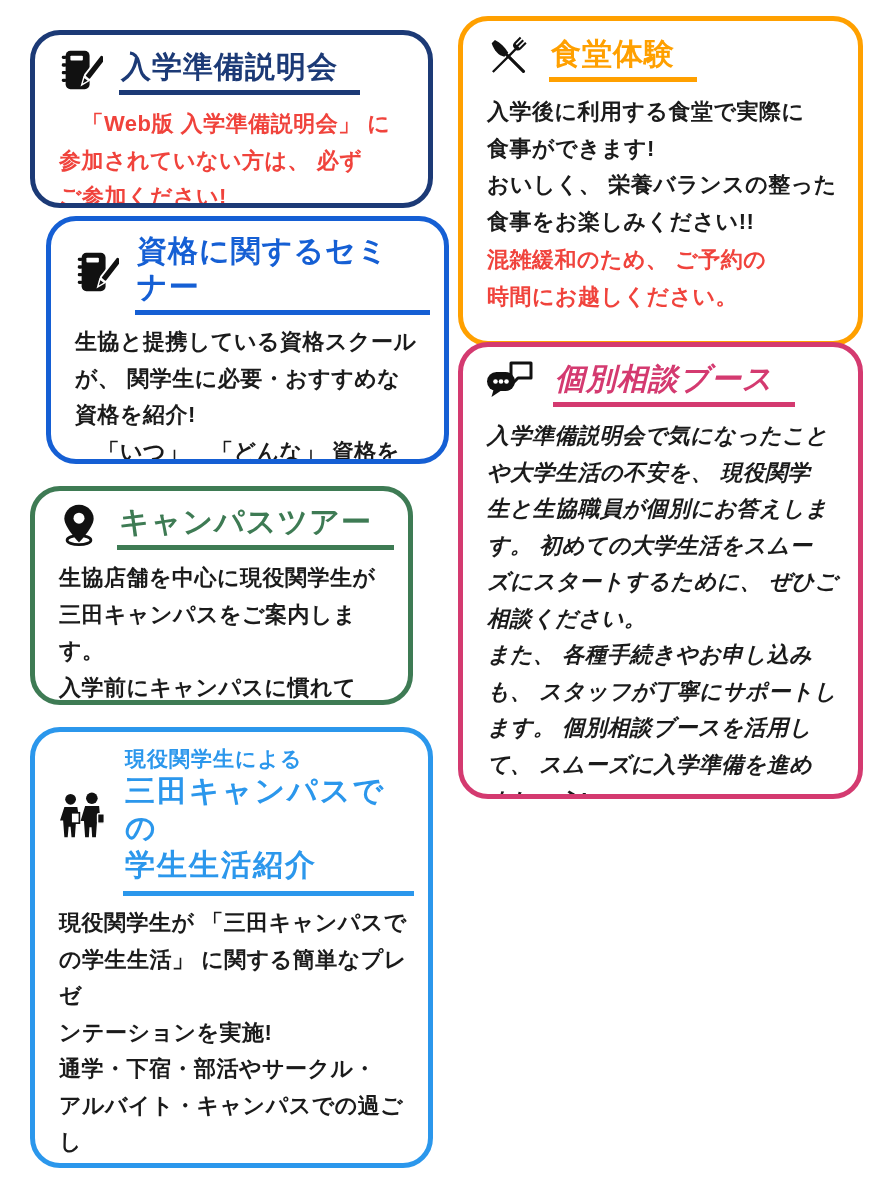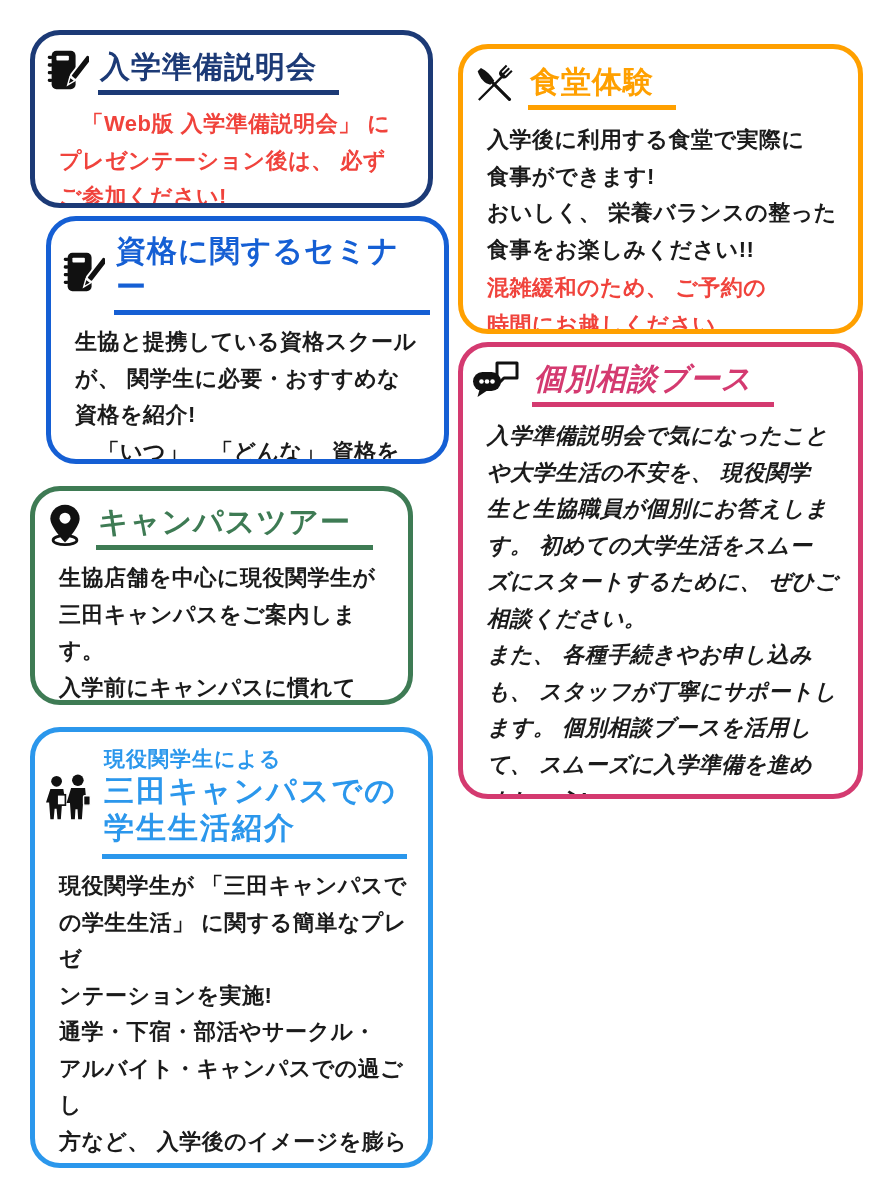--- a/index.html
+++ b/index.html
@@ -6,24 +6,24 @@
   body{font-family:"Liberation Sans","DejaVu Sans",sans-serif;}
   .page{position:relative;width:892px;height:1200px;background:#ffffff;overflow:hidden;}
 
   .card{position:absolute;box-sizing:border-box;background:#ffffff;
         border:5px solid var(--accent);border-radius:30px;overflow:hidden;}
 
   .c1{--accent:#1c3a76;left:30px;top:30px;width:403px;height:178px;}
   .c2{--accent:#155fd4;left:30px;top:216px;width:403px;height:248px;margin-left:16px;}
   .c3{--accent:#3e7b54;left:30px;top:486px;width:383px;height:219px;}
   .c4{--accent:#2b97ec;left:30px;top:727px;width:403px;height:441px;}
-  .c5{--accent:#ffa000;left:458px;top:44px;width:405px;height:290px;}
+  .c5{--accent:#ffa000;left:458px;top:16px;width:405px;height:330px;}
   .c6{--accent:#d43a70;left:458px;top:342px;width:405px;height:457px;font-style:italic;}
 
-  .hdr{display:flex;align-items:center;gap:9px;padding:12px 14px 0 8px;}
+  .hdr{display:flex;align-items:center;gap:16px;padding:12px 14px 0 22px;}
   .hdr svg{flex:0 0 auto;}
   .title{display:inline-block;font-size:30px;font-weight:bold;color:var(--accent);
          border-bottom:5px solid var(--accent);padding:0 22px 5px 2px;letter-spacing:1px;
          line-height:36px;}
 
   
   .c4 .hdr{align-items:center;padding-top:14px;}
   .title-col{display:inline-block;border-bottom:5px solid var(--accent);padding:0 10px 8px 2px;}
   .pre-title{font-size:21px;font-weight:bold;color:var(--accent);letter-spacing:1px;line-height:26px;}
   .title-line{font-size:30px;font-weight:bold;color:var(--accent);letter-spacing:2px;line-height:37px;}
@@ -49,21 +49,21 @@
           <rect x="14" y="9" width="13" height="5" rx="1" fill="#fff"></rect>
           <g transform="rotate(38 36 26)">
             <rect x="32.5" y="5" width="7.5" height="29" rx="2" fill="#111" stroke="#fff" stroke-width="2"></rect>
             <path d="M33 35 h6.5 l-3.2 8 z" fill="#111" stroke="#fff" stroke-width="1.5"></path>
           </g>
         </svg>
       </span>
       <span class="title">入学準備説明会</span>
     </div>
     <div class="body red">　「Web版 入学準備説明会」 に
-プレゼンテーション後は、 必ず
+参加されていない方は、 必ず
 ご参加ください!</div>
   </div>
 
   <div class="card c2">
     <div class="hdr">
       <span>
         <svg width="46" height="46" viewBox="0 0 48 48">
           <rect x="5" y="9" width="5" height="3.5" rx="1.5" fill="#111"></rect>
           <rect x="5" y="17" width="5" height="3.5" rx="1.5" fill="#111"></rect>
           <rect x="5" y="25" width="5" height="3.5" rx="1.5" fill="#111"></rect>

